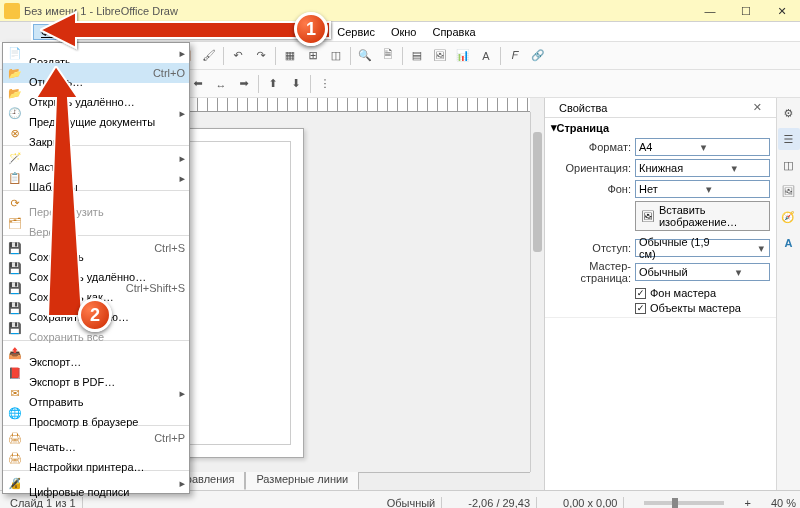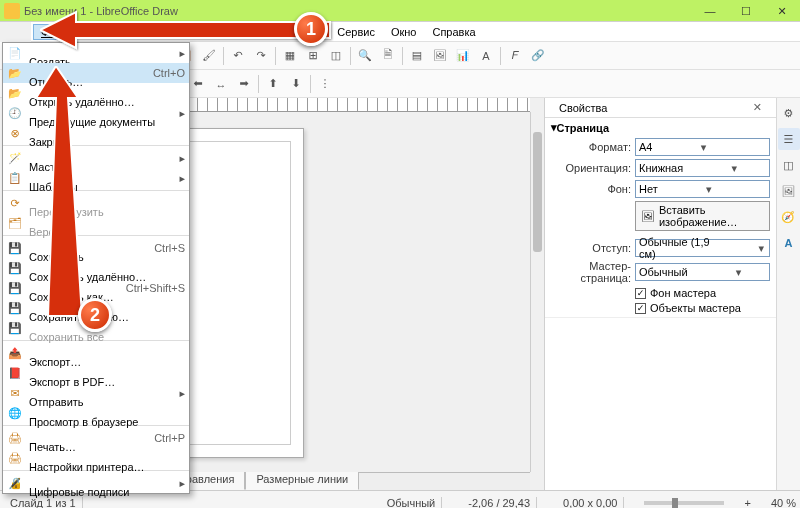--- a/index.html
+++ b/index.html
@@ -1,19 +1,19 @@
 <!DOCTYPE html>
 <html><head>
 <meta charset="utf-8">
 <style>
 * { box-sizing: border-box; margin: 0; padding: 0; font-family: "Segoe UI", Tahoma, sans-serif; font-size: 11px; }
 body { width: 800px; height: 508px; background: #f0f0f0; overflow: hidden; position: relative; }
 
 
-.titlebar { height: 22px; background: #bef264; display: flex; align-items: center; border-bottom: 1px solid #d0d0d0; }
+.titlebar { height: 22px; background: #fef9c3; display: flex; align-items: center; border-bottom: 1px solid #d0d0d0; }
 .titlebar .app-icon { width: 16px; height: 16px; margin: 0 4px; background: #f9c440; border-radius: 2px; }
 .titlebar .title { flex: 1; color: #555; }
 .win-btns { display: flex; }
 .win-btns div { width: 36px; height: 22px; text-align: center; line-height: 22px; color: #333; }
 
 
 .menubar { height: 20px; background: #fff; display: flex; align-items: center; padding-left: 2px; border-bottom: 1px solid #e0e0e0; margin-left: 31px; }
 .menubar span { padding: 2px 8px; }
 .menubar span u { text-decoration: underline; }
 .menubar .active { background: #cde6f7; border: 1px solid #7eb4e2; padding: 1px 7px; }

